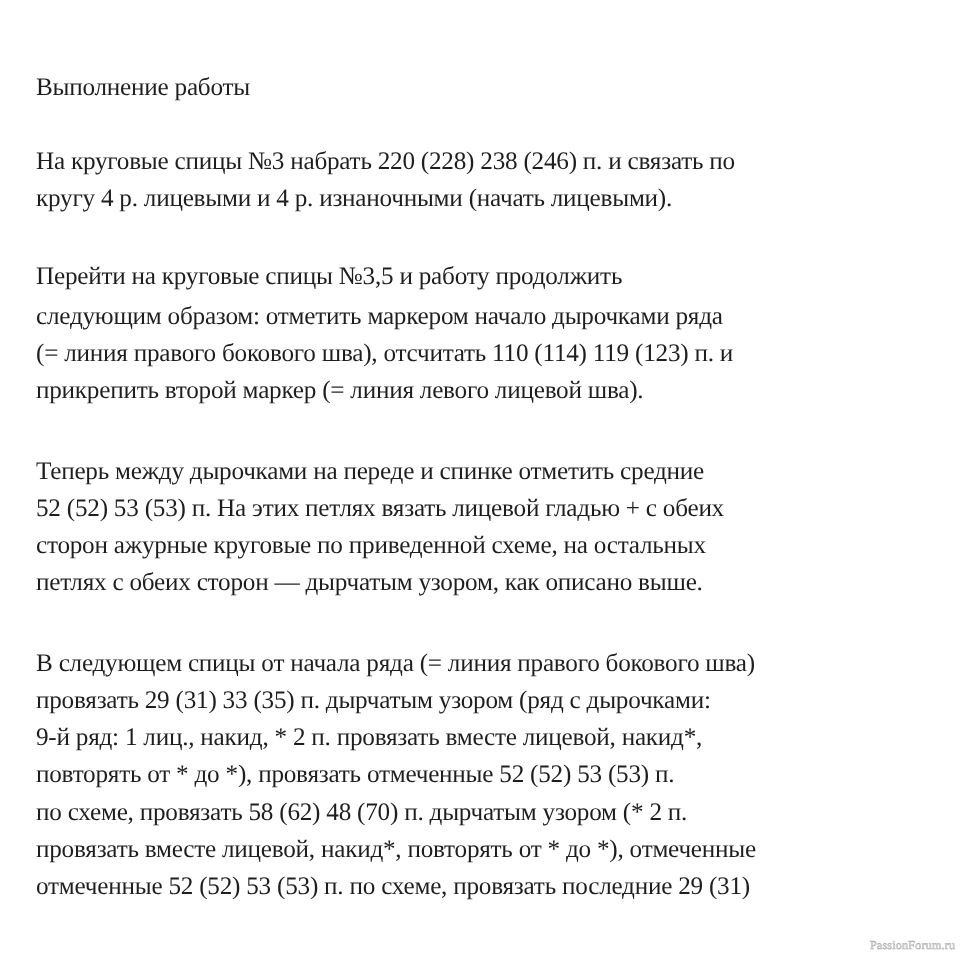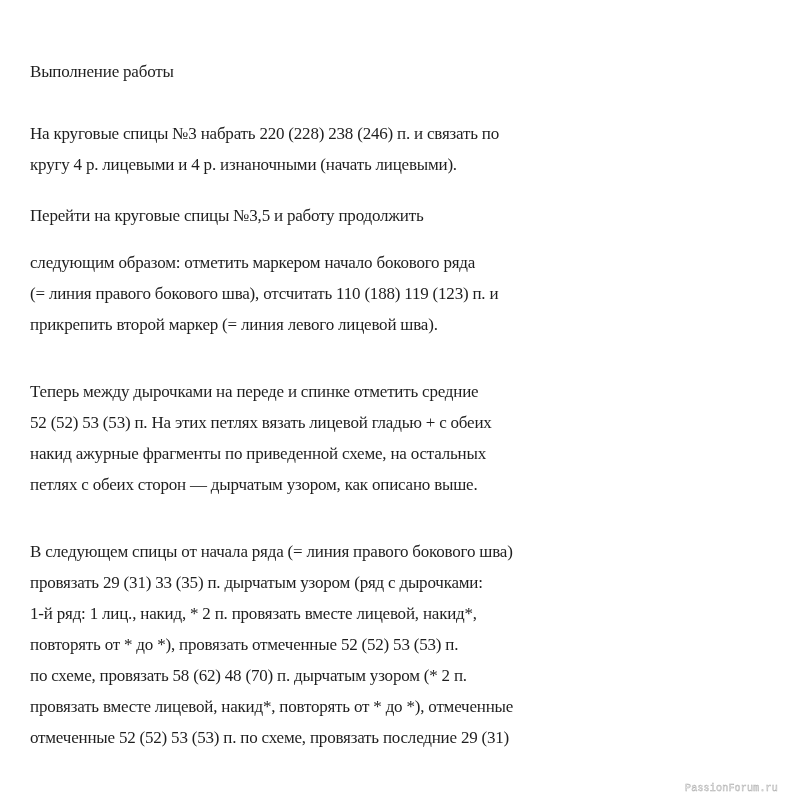--- a/index.html
+++ b/index.html
@@ -18,64 +18,64 @@
   .page {
     position: absolute;
     left: 30px;
     top: 0;
     width: 760px;
   }
   .line {
     position: absolute;
     left: 0;
     white-space: nowrap;
-    font-size: 17px;
+    font-size: 21px;
     line-height: 28px;
     letter-spacing: -0.2px;
   }
   .watermark {
     position: absolute;
-    right: 22px;
+    right: 4px;
     bottom: 6px;
-    font-family: Liberation Mono, monospace;
+    font-family: Liberation Serif, serif;
     font-size: 10px;
     color: #ffffff;
     -webkit-text-stroke: 0.5px #b0b0b0;
     letter-spacing: 0.2px;
   }
 </style>
 </head>
 <body>
 
 <div class="page">
   <div class="line" style="top:58px">Выполнение работы</div>
 
   <div>
     <div class="line" style="top:120px">На круговые спицы №3 набрать 220 (228) 238 (246) п. и связать по</div>
     <div class="line" style="top:151px">кругу 4 р. лицевыми и 4 р. изнаночными (начать лицевыми).</div>
   </div>
 
   <div>
-    <div class="line" style="top:202px">Перейти на круговые спицы №3,5 и работу продолжить</div>
-    <div class="line" style="top:249px">следующим образом: отметить маркером начало бокового ряда</div>
-    <div class="line" style="top:280px">(= линия правого бокового шва), отсчитать 110 (188) 119 (123) п. и</div>
+    <div class="line" style="top:216px">Перейти на круговые спицы №3,5 и работу продолжить</div>
+    <div class="line" style="top:249px">следующим образом: отметить маркером начало дырочками ряда</div>
+    <div class="line" style="top:280px">(= линия правого бокового шва), отсчитать 110 (114) 119 (123) п. и</div>
     <div class="line" style="top:311px">прикрепить второй маркер (= линия левого лицевой шва).</div>
   </div>
 
   <div>
     <div class="line" style="top:378px">Теперь между дырочками на переде и спинке отметить средние</div>
     <div class="line" style="top:409px">52 (52) 53 (53) п. На этих петлях вязать лицевой гладью + с обеих</div>
-    <div class="line" style="top:440px">накид ажурные фрагменты по приведенной схеме, на остальных</div>
+    <div class="line" style="top:440px">сторон ажурные круговые по приведенной схеме, на остальных</div>
     <div class="line" style="top:471px">петлях с обеих сторон — дырчатым узором, как описано выше.</div>
   </div>
 
   <div>
     <div class="line" style="top:538px">В следующем спицы от начала ряда (= линия правого бокового шва)</div>
     <div class="line" style="top:569px">провязать 29 (31) 33 (35) п. дырчатым узором (ряд с дырочками:</div>
-    <div class="line" style="top:600px">1-й ряд: 1 лиц., накид, * 2 п. провязать вместе лицевой, накид*,</div>
+    <div class="line" style="top:600px">9-й ряд: 1 лиц., накид, * 2 п. провязать вместе лицевой, накид*,</div>
     <div class="line" style="top:631px">повторять от * до *), провязать отмеченные 52 (52) 53 (53) п.</div>
     <div class="line" style="top:662px">по схеме, провязать 58 (62) 48 (70) п. дырчатым узором (* 2 п.</div>
     <div class="line" style="top:693px">провязать вместе лицевой, накид*, повторять от * до *), отмеченные</div>
     <div class="line" style="top:724px">отмеченные 52 (52) 53 (53) п. по схеме, провязать последние 29 (31)</div>
   </div>
 </div>
 
 <div class="watermark">PassionForum.ru</div>
 
 </body></html>

